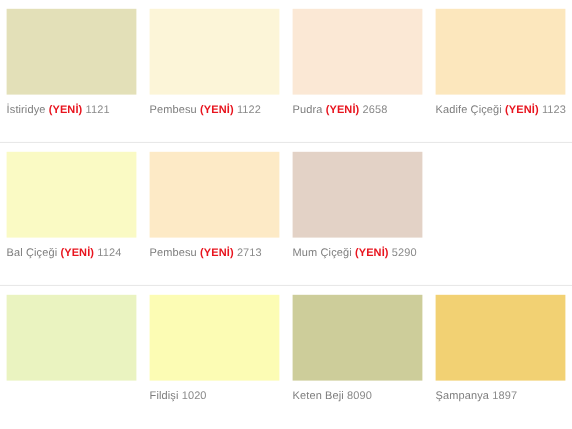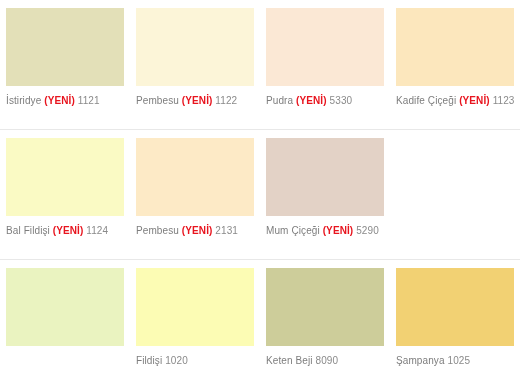--- a/index.html
+++ b/index.html
@@ -77,51 +77,51 @@
       <div class="swatch-cell">
         <div class="swatch-chip" style="background-color: rgb(227, 224, 184);"></div>
         <div class="swatch-label"><span class="swatch-name">İstiridye</span> <span class="badge-new">(YENİ)</span> <span class="swatch-code">1121</span></div>
       </div>
       <div class="swatch-cell">
         <div class="swatch-chip" style="background-color: rgb(252, 245, 216);"></div>
         <div class="swatch-label"><span class="swatch-name">Pembesu</span> <span class="badge-new">(YENİ)</span> <span class="swatch-code">1122</span></div>
       </div>
       <div class="swatch-cell">
         <div class="swatch-chip" style="background-color: rgb(251, 232, 213);"></div>
-        <div class="swatch-label"><span class="swatch-name">Pudra</span> <span class="badge-new">(YENİ)</span> <span class="swatch-code">5330</span></div>
+        <div class="swatch-label"><span class="swatch-name">Pudra</span> <span class="badge-new">(YENİ)</span> <span class="swatch-code">2658</span></div>
       </div>
       <div class="swatch-cell">
         <div class="swatch-chip" style="background-color: rgb(252, 231, 189);"></div>
         <div class="swatch-label"><span class="swatch-name">Kadife Çiçeği</span> <span class="badge-new">(YENİ)</span> <span class="swatch-code">1123</span></div>
       </div>
     </div>
     <div class="swatch-row">
       <div class="swatch-cell">
         <div class="swatch-chip" style="background-color: rgb(250, 250, 196);"></div>
-        <div class="swatch-label"><span class="swatch-name">Bal Fildişi</span> <span class="badge-new">(YENİ)</span> <span class="swatch-code">1124</span></div>
+        <div class="swatch-label"><span class="swatch-name">Bal Çiçeği</span> <span class="badge-new">(YENİ)</span> <span class="swatch-code">1124</span></div>
       </div>
       <div class="swatch-cell">
         <div class="swatch-chip" style="background-color: rgb(253, 234, 198);"></div>
-        <div class="swatch-label"><span class="swatch-name">Pembesu</span> <span class="badge-new">(YENİ)</span> <span class="swatch-code">2131</span></div>
+        <div class="swatch-label"><span class="swatch-name">Pembesu</span> <span class="badge-new">(YENİ)</span> <span class="swatch-code">2713</span></div>
       </div>
       <div class="swatch-cell">
         <div class="swatch-chip" style="background-color: rgb(227, 210, 198);"></div>
         <div class="swatch-label"><span class="swatch-name">Mum Çiçeği</span> <span class="badge-new">(YENİ)</span> <span class="swatch-code">5290</span></div>
       </div>
     </div>
     <div class="swatch-row last-row">
       <div class="swatch-cell">
         <div class="swatch-chip" style="background-color: rgb(234, 243, 192);"></div>
       </div>
       <div class="swatch-cell">
         <div class="swatch-chip" style="background-color: rgb(252, 252, 180);"></div>
         <div class="swatch-label"><span class="swatch-name">Fildişi</span> <span class="swatch-code">1020</span></div>
       </div>
       <div class="swatch-cell">
         <div class="swatch-chip" style="background-color: rgb(205, 205, 154);"></div>
         <div class="swatch-label"><span class="swatch-name">Keten Beji</span> <span class="swatch-code">8090</span></div>
       </div>
       <div class="swatch-cell">
         <div class="swatch-chip" style="background-color: rgb(242, 209, 115);"></div>
-        <div class="swatch-label"><span class="swatch-name">Şampanya</span> <span class="swatch-code">1025</span></div>
+        <div class="swatch-label"><span class="swatch-name">Şampanya</span> <span class="swatch-code">1897</span></div>
       </div>
     </div>
   </div>
 
 </body></html>

